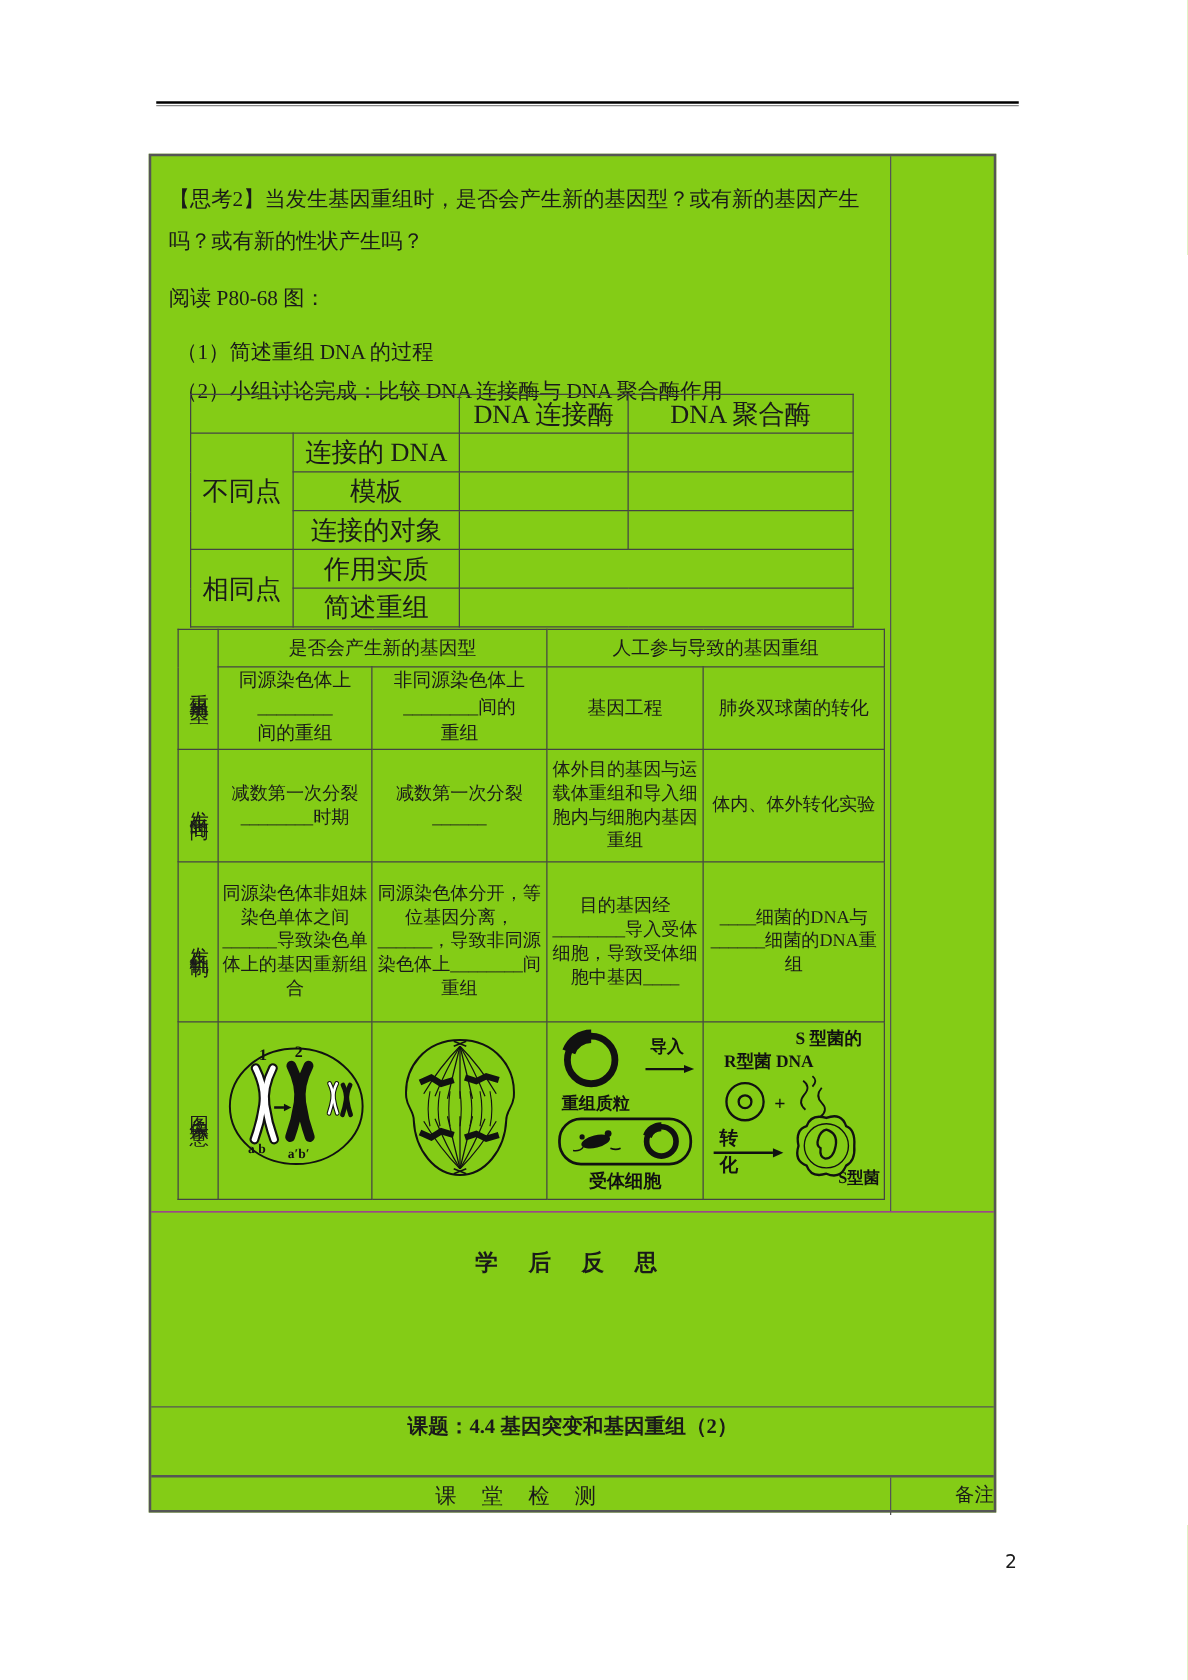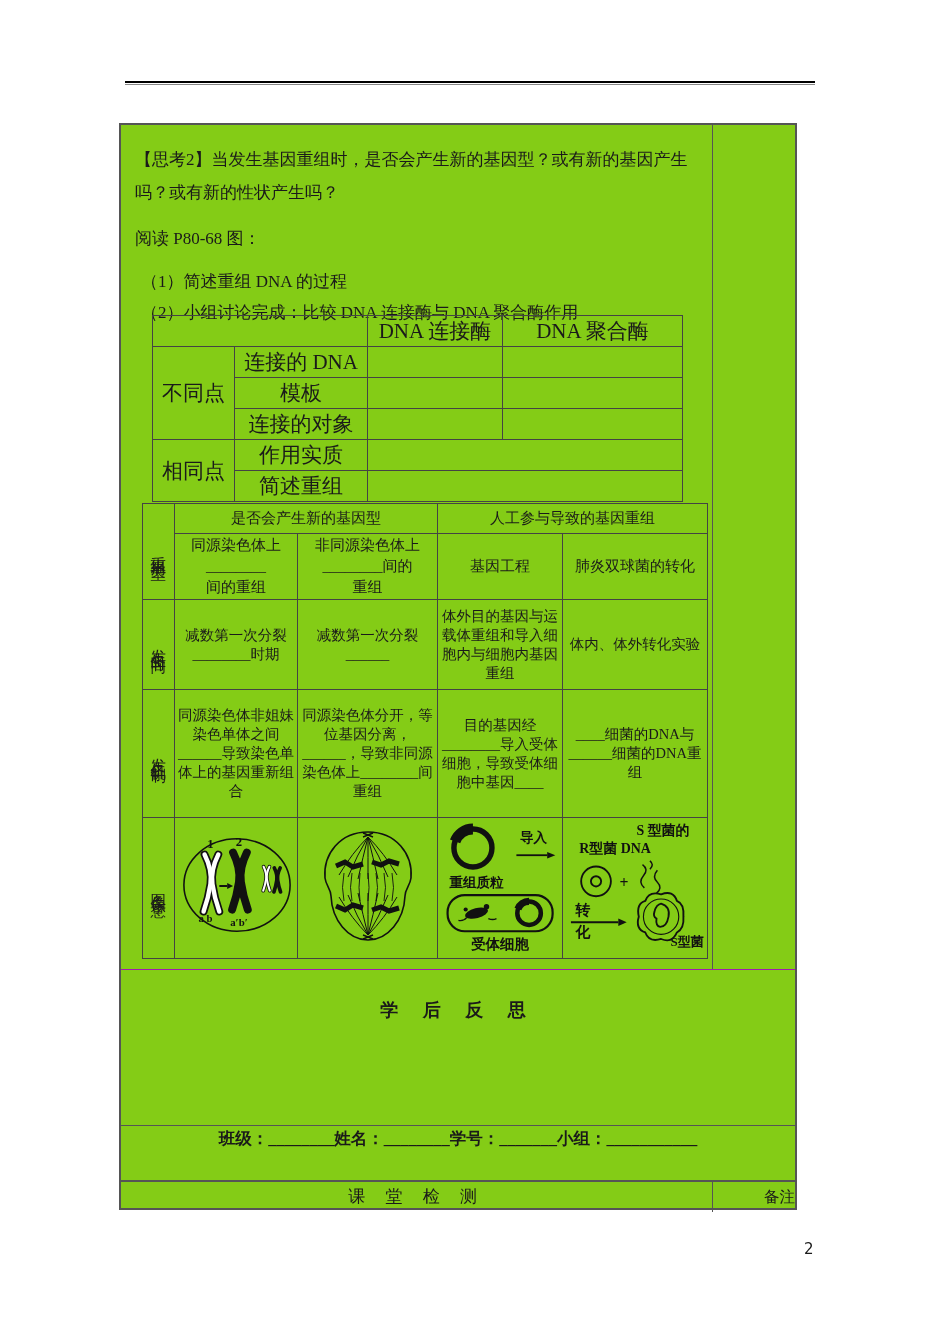--- a/index.html
+++ b/index.html
@@ -283,21 +283,21 @@
         </table>
     </div>
     <div class="side-col"></div>
   </div>
 
   <div class="reflect-row">
     <div class="reflect-title">学 后 反 思</div>
   </div>
 
   <div class="topic-row">
-    <div class="info-line">班级：________姓名：________学号：_______小组：___________</div>
+    <div class="topic-line">课题：4.4 基因突变和基因重组（2）</div>
   </div>
 
   <div class="test-row">
     <div class="test-cell">课 堂 检 测</div>
     <div class="remark-cell">备注</div>
   </div>
 
 </div>
 
 <div class="page-num">2</div>

